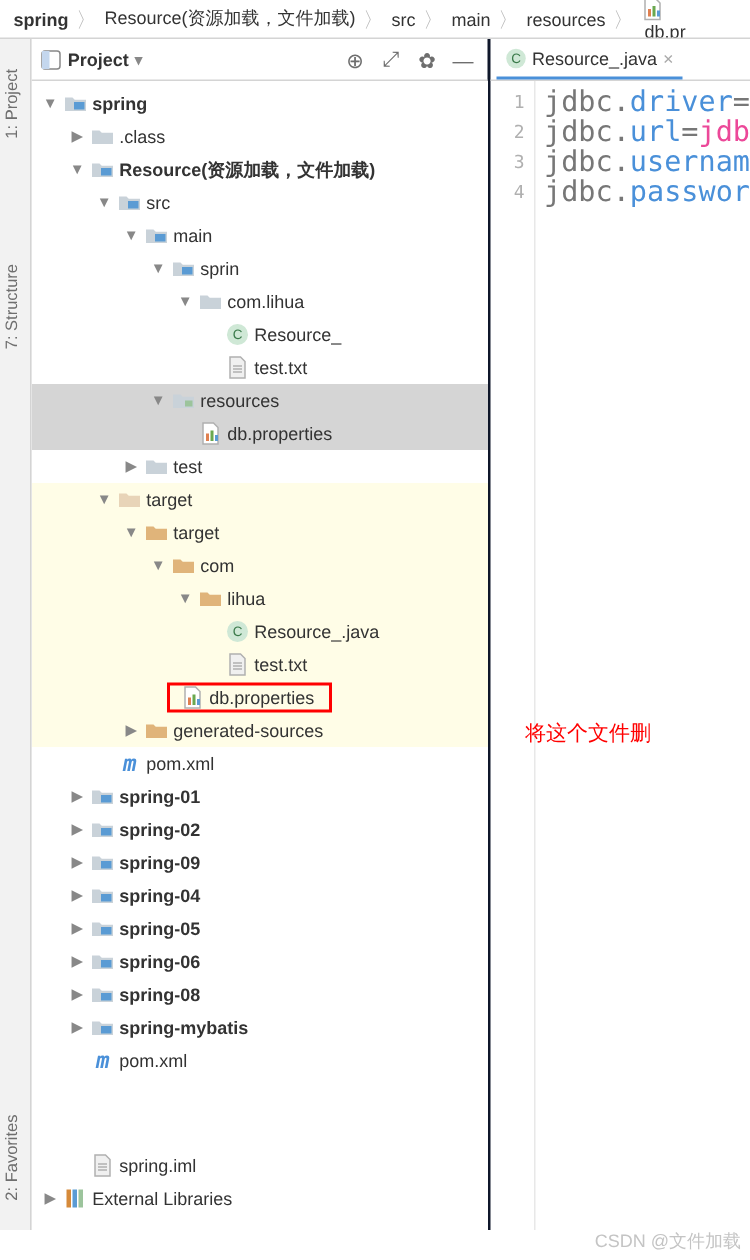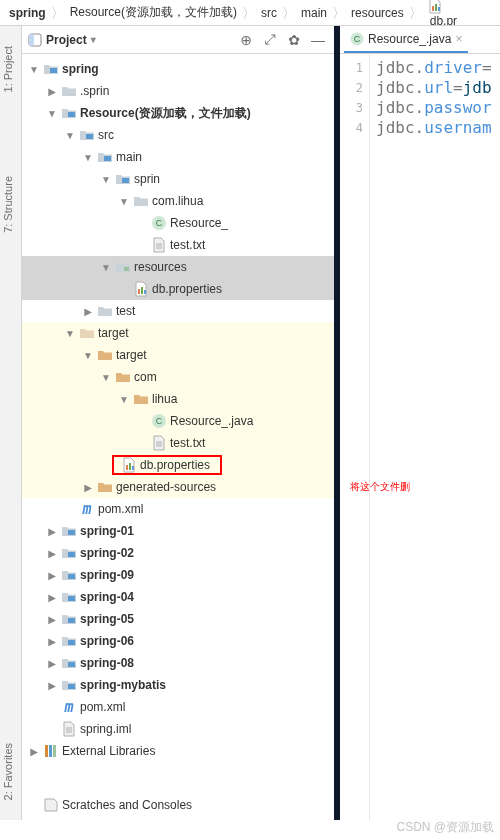--- a/index.html
+++ b/index.html
@@ -7,45 +7,45 @@
 .breadcrumb { display: flex; align-items: center; height: 26px; padding: 0 6px; border-bottom: 1px solid #d4d4d4; font-size: 12px; overflow: hidden; white-space: nowrap; }
 .breadcrumb .sep { color: #bbb; margin: 0 2px; font-size: 14px; line-height: 1; }
 .breadcrumb .crumb { padding: 2px 3px; }
 .breadcrumb .crumb.bold { font-weight: bold; }
 .main { display: flex; height: calc(100% - 46px); }
 .side-tabs { width: 22px; background: #f2f2f2; border-right: 1px solid #d4d4d4; position: relative; }
 .side-tab { writing-mode: vertical-rl; transform: rotate(180deg); padding: 10px 2px; font-size: 11px; color: #6e6e6e; text-align: center; }
 .side-tab.pos-top { position: absolute; top: 10px; }
 .side-tab.pos-mid { position: absolute; top: 140px; }
 .side-tab.pos-bot { position: absolute; bottom: 10px; }
-.project-pane { width: 318px; display: flex; flex-direction: column; border-right: 6px solid #0f172a; }
+.project-pane { width: 318px; display: flex; flex-direction: column; border-right: 2px solid #0f172a; }
 .pane-header { display: flex; align-items: center; height: 28px; padding: 0 6px; gap: 4px; border-bottom: 1px solid #d4d4d4; }
 .pane-title { font-weight: bold; flex: 0 0 auto; display: flex; align-items: center; gap: 4px; }
 .spacer { flex: 1; }
 .icon-btn { width: 20px; height: 20px; display: flex; align-items: center; justify-content: center; color: #6e6e6e; font-size: 14px; }
 .tree { flex: 1; overflow: auto; padding: 4px 0; background: #fff; }
 .row { display: flex; align-items: center; height: 22px; padding-left: 4px; white-space: nowrap; }
 .row .arrow { width: 12px; color: #888; font-size: 10px; display: inline-block; text-align: center; }
 .row .ic { width: 16px; height: 16px; margin: 0 3px; display: inline-flex; align-items: center; justify-content: center; font-size: 12px; }
 .row .lbl { padding-right: 6px; }
 .row .path { color: #aaa; font-size: 11px; }
 .row.bold .lbl { font-weight: bold; }
 .row.sel { background: #d5d5d5; }
 .row.hi { background: #fffde7; }
 .row .redbox { border: 2px solid #ff0000; padding: 0 4px; display: inline-flex; align-items: center; }
 .ic-m { color: #4a90d9; font-weight: bold; font-family: monospace; font-style: italic; }
 .editor-pane { flex: 1; display: flex; flex-direction: column; }
 .editor-tabs { display: flex; align-items: center; height: 28px; border-bottom: 1px solid #d4d4d4; padding-left: 4px; }
 .editor-tab { display: flex; align-items: center; gap: 4px; padding: 0 6px; height: 100%; border-bottom: 2px solid #4a90d9; font-size: 12px; }
 .editor-body { flex: 1; display: flex; font-family: Consolas, monospace; position: relative; }
 .gutter { width: 30px; border-right: 1px solid #e8e8e8; color: #b0b0b0; text-align: right; padding: 4px 6px 0 0; line-height: 20px; font-size: 12px; }
-.code { flex: 1; padding: 4px 0 0 6px; line-height: 20px; font-size: 16px; color: #777; }
+.code { flex: 1; padding: 4px 0 0 6px; line-height: 20px; font-size: 19px; color: #777; }
 .code .kw { color: #4a90d9; }
-.code .gr { color: #0c4a6e; }
-.annotation { position: absolute; left: 350px; top: 480px; color: #ff0000; font-size: 10px; }
+.code .gr { color: #ec4899; }
+.annotation { position: absolute; left: 350px; top: 480px; color: #ff0000; font-size: 14px; }
 .watermark { position: absolute; right: 6px; bottom: 4px; color: #c4c4c4; font-size: 12px; }
 svg { display: block; }
 </style>
 </head>
 <body>
 
 <div class="breadcrumb" id="breadcrumb">
     <span class="crumb bold">spring</span>
     <span class="sep">〉</span>
     <span class="crumb">Resource(资源加载，文件加载)</span>
@@ -98,21 +98,21 @@
           </span>
           <span class="lbl">spring</span>
         </div>
         <div class="row" style="padding-left: 24px;">
           <span class="arrow">▶</span>
           <span class="ic">
             <svg width="16" height="14">
               <path d="M1 3h5l1.5 1.5H15V12H1z" fill="#c9d2d9"></path>
             </svg>
           </span>
-          <span class="lbl">.sprin</span>
+          <span class="lbl">.class</span>
         </div>
         <div class="row bold" style="padding-left: 24px;">
           <span class="arrow">▼</span>
           <span class="ic">
             <svg width="16" height="14">
               <path d="M1 3h5l1.5 1.5H15V12H1z" fill="#c9d2d9"></path>
               <rect x="7" y="6" width="7" height="5" fill="#5a9bd4"></rect>
             </svg>
           </span>
           <span class="lbl">Resource(资源加载，文件加载)</span>
@@ -373,21 +373,21 @@
           </span>
           <span class="lbl">spring-mybatis</span>
         </div>
         <div class="row" style="padding-left: 24px;">
           <span class="arrow"></span>
           <span class="ic">
             <span class="ic-m" style="font-size:15px;">m</span>
           </span>
           <span class="lbl">pom.xml</span>
         </div>
-        <div class="row" style="padding-left: 24px;">
+        <div class="row" style="padding-left: 24px; margin-top: 48px;">
           <span class="arrow"></span>
           <span class="ic">
             <svg width="14" height="16">
               <path d="M2 1h7l3 3v11H2z" fill="#f0f0f0" stroke="#b0b0b0"></path>
               <path d="M4 7h6M4 9h6M4 11h6" stroke="#b0b0b0"></path>
             </svg>
           </span>
           <span class="lbl">spring.iml</span>
         </div>
         <div class="row" style="padding-left: 6px;">
@@ -427,21 +427,21 @@
     <div class="editor-body">
       <div class="gutter" id="gutter">
           <div>1</div>
           <div>2</div>
           <div>3</div>
           <div>4</div>
         </div>
       <div class="code" id="code">
           <div>jdbc.<span class="kw">driver</span>=</div>
           <div>jdbc.<span class="kw">url</span>=<span class="gr">jdb</span></div>
+          <div>jdbc.<span class="kw">usernam</span></div>
           <div>jdbc.<span class="kw">passwor</span></div>
-          <div>jdbc.<span class="kw">usernam</span></div>
         </div>
     </div>
   </div>
 </div>
 
 <div class="annotation">将这个文件删</div>
-<div class="watermark">CSDN @资源加载</div>
+<div class="watermark">CSDN @文件加载</div>
 
 </body></html>

